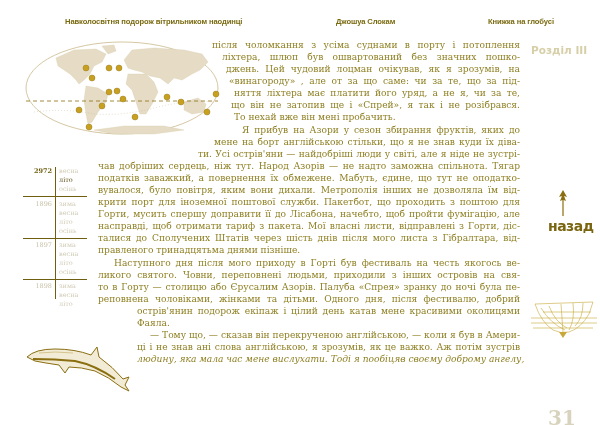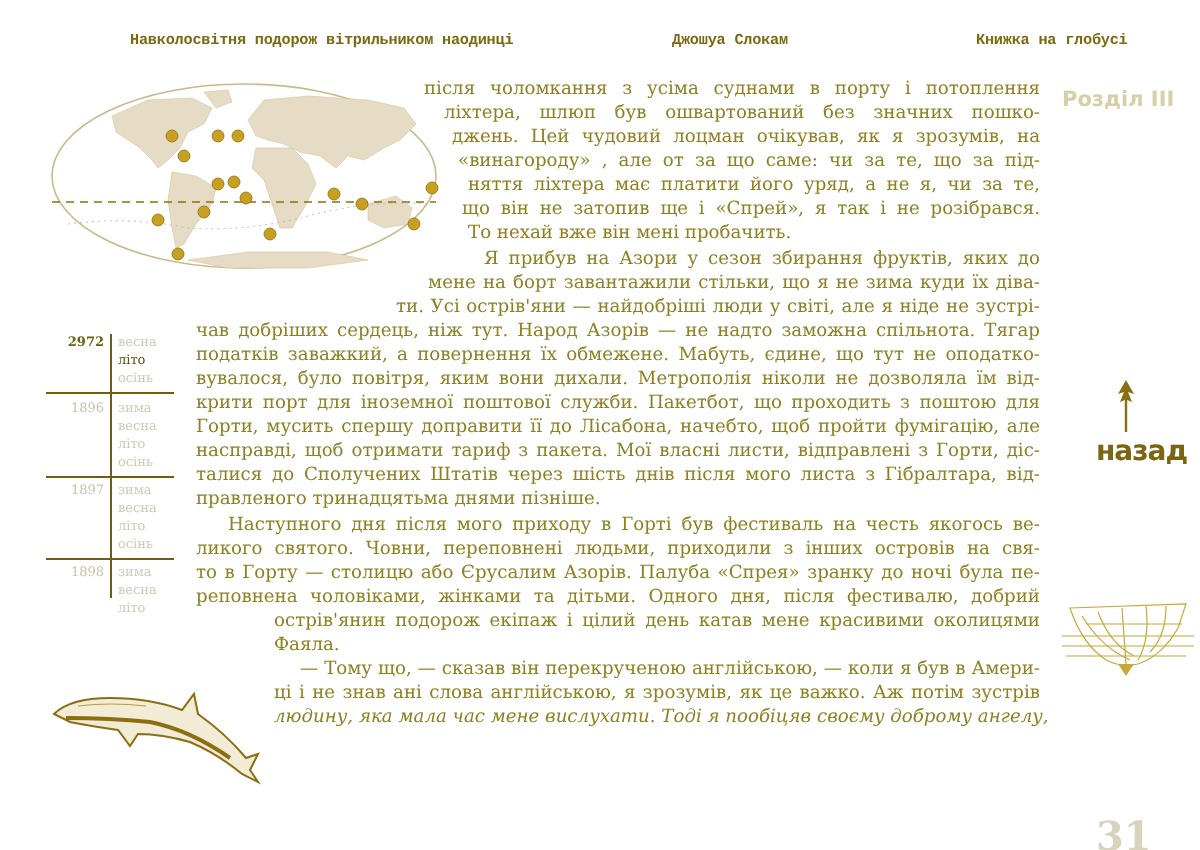--- a/index.html
+++ b/index.html
@@ -1,20 +1,20 @@
 <!DOCTYPE html>
 <html><head>
   <meta charset="utf-8">
   <style>
     * { margin: 0; padding: 0; box-sizing: border-box; }
     html, body { width: 600px; height: 425px; background: #ffffff; overflow: hidden; }
     body { position: relative; font-family: "DejaVu Serif", serif; color: #8a7a1f; }
 
     .header { position: absolute; top: 0; left: 0; width: 600px; height: 30px; }
-    .hdr { position: absolute; top: 17px; font-family: Liberation Mono, monospace; font-weight: bold; font-size: 7.6px; color: #7a6a10; letter-spacing: -0.1px; white-space: nowrap; padding-left: 43px; }
+    .hdr { position: absolute; top: 17px; font-family: Liberation Sans, sans-serif; font-weight: bold; font-size: 7.6px; color: #7a6a10; letter-spacing: -0.1px; white-space: nowrap; padding-left: 43px; }
     .hdr.left { left: 22px; }
     .hdr.mid { left: 293px; }
     .hdr.right { left: 445px; }
 
     .map { position: absolute; left: 24px; top: 40px; width: 196px; height: 96px; }
 
     .chapter { position: absolute; left: 531px; top: 44px; font-family: "DejaVu Sans", sans-serif; font-weight: bold; font-size: 10.5px; color: #d6cfa8; white-space: nowrap; }
 
     .line { position: absolute; font-size: 9.1px; line-height: 12px; color: #8e7f22; white-space: nowrap; text-align: justify; text-align-last: justify; }
 
@@ -88,25 +88,25 @@
 
 <div>
   <div class="line" style="left:212px;top:39px;width:308px;">після чоломкання з усіма суднами в порту і потоплення</div>
   <div class="line" style="left:222px;top:51px;width:298px;">ліхтера, шлюп був ошвартований без значних пошко-</div>
   <div class="line" style="left:226px;top:63px;width:294px;">джень. Цей чудовий лоцман очікував, як я зрозумів, на</div>
   <div class="line" style="left:229px;top:75px;width:291px;">«винагороду» , але от за що саме: чи за те, що за під-</div>
   <div class="line" style="left:234px;top:87px;width:286px;">няття ліхтера має платити його уряд, а не я, чи за те,</div>
   <div class="line" style="left:231px;top:99px;width:289px;">що він не затопив ще і «Спрей», я так і не розібрався.</div>
   <div class="line" style="left:234px;top:111px;text-align:left;text-align-last:left;">То нехай вже він мені пробачить.</div>
   <div class="line" style="left:242px;top:124px;width:278px;">Я прибув на Азори у сезон збирання фруктів, яких до</div>
-  <div class="line" style="left:214px;top:136px;width:306px;">мене на борт завантажили стільки, що я не зима куди їх діва-</div>
+  <div class="line" style="left:214px;top:136px;width:306px;">мене на борт англійською стільки, що я не знав куди їх діва-</div>
   <div class="line" style="left:198px;top:148px;width:322px;">ти. Усі острів'яни — найдобріші люди у світі, але я ніде не зустрі-</div>
   <div class="line" style="left:98px;top:160px;width:422px;">чав добріших сердець, ніж тут. Народ Азорів — не надто заможна спільнота. Тягар</div>
   <div class="line" style="left:98px;top:172px;width:422px;">податків заважкий, а повернення їх обмежене. Мабуть, єдине, що тут не оподатко-</div>
-  <div class="line" style="left:98px;top:184px;width:422px;">вувалося, було повітря, яким вони дихали. Метрополія ніколи не дозволяла їм від-</div>
+  <div class="line" style="left:98px;top:184px;width:422px;">вувалося, було повітря, яким вони дихали. Метрополія інших не дозволяла їм від-</div>
   <div class="line" style="left:98px;top:196px;width:422px;">крити порт для іноземної поштової служби. Пакетбот, що проходить з поштою для</div>
   <div class="line" style="left:98px;top:208px;width:422px;">Горти, мусить спершу доправити її до Лісабона, начебто, щоб пройти фумігацію, але</div>
   <div class="line" style="left:98px;top:220px;width:422px;">насправді, щоб отримати тариф з пакета. Мої власні листи, відправлені з Горти, діс-</div>
   <div class="line" style="left:98px;top:232px;width:422px;">талися до Сполучених Штатів через шість днів після мого листа з Гібралтара, від-</div>
   <div class="line" style="left:98px;top:244px;text-align:left;text-align-last:left;">правленого тринадцятьма днями пізніше.</div>
   <div class="line" style="left:114px;top:257px;width:406px;">Наступного дня після мого приходу в Горті був фестиваль на честь якогось ве-</div>
   <div class="line" style="left:98px;top:269px;width:422px;">ликого святого. Човни, переповнені людьми, приходили з інших островів на свя-</div>
   <div class="line" style="left:98px;top:281px;width:422px;">то в Горту — столицю або Єрусалим Азорів. Палуба «Спрея» зранку до ночі була пе-</div>
   <div class="line" style="left:98px;top:293px;width:422px;">реповнена чоловіками, жінками та дітьми. Одного дня, після фестивалю, добрий</div>
   <div class="line" style="left:137px;top:305px;width:383px;">острів'янин подорож екіпаж і цілий день катав мене красивими околицями</div>

